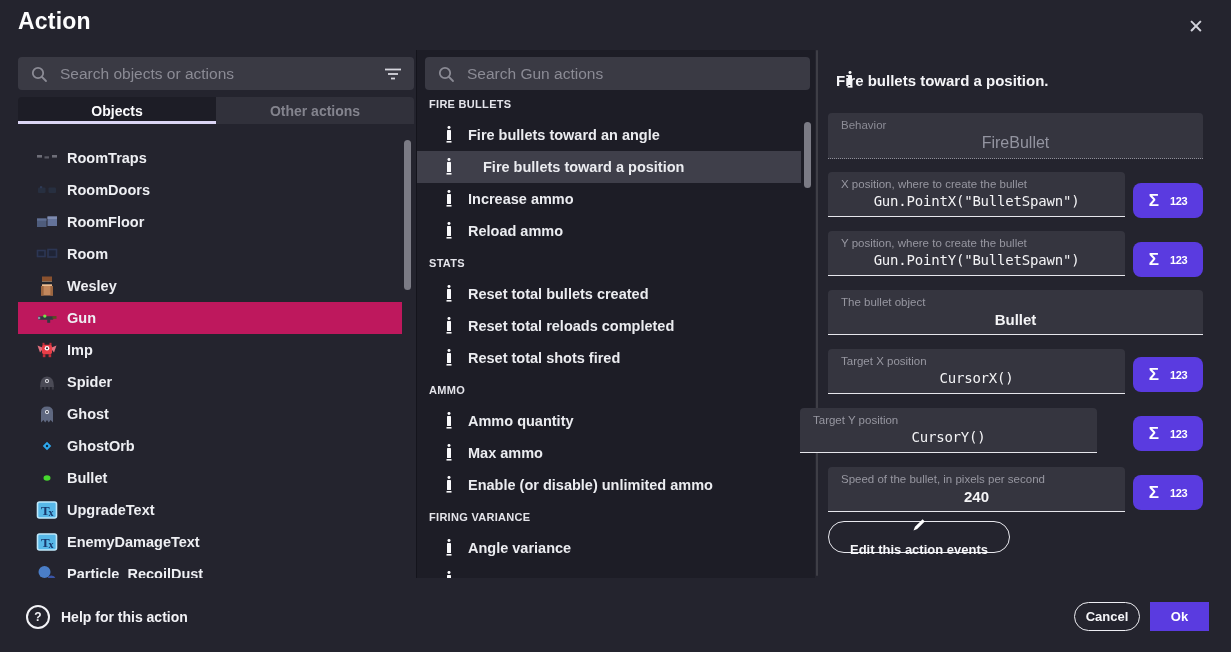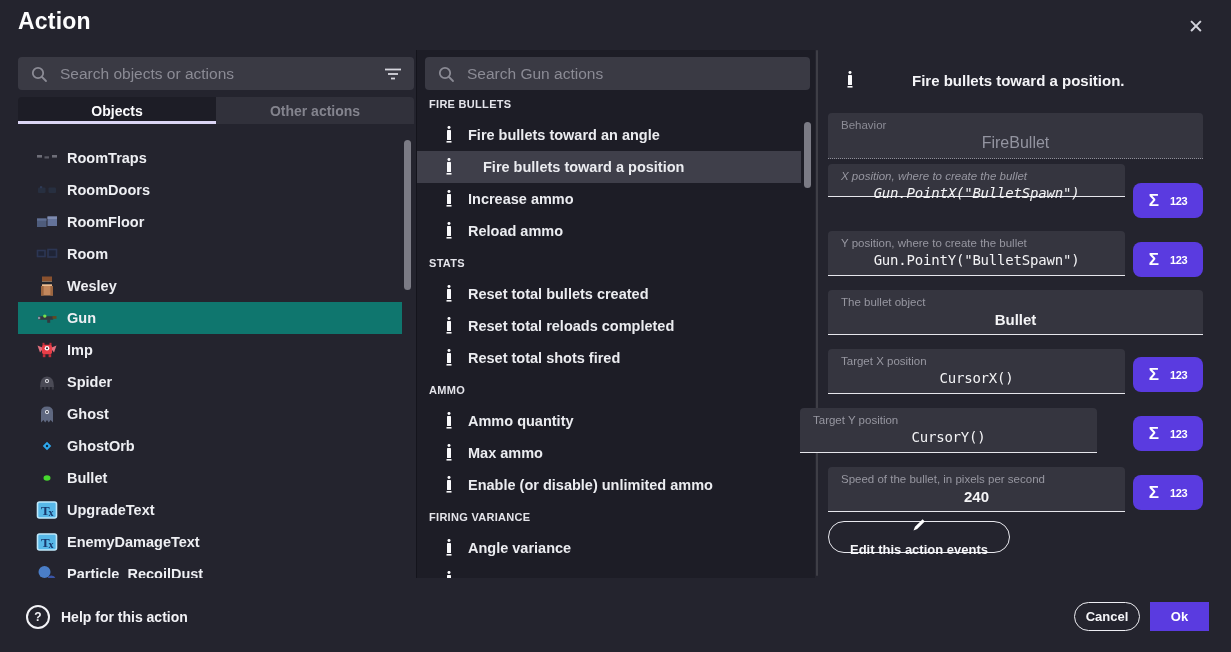--- a/index.html
+++ b/index.html
@@ -17,38 +17,38 @@
   .searchbox input::placeholder{color:#8b8b95;opacity:1;}
   
   .tabbar{left:18px;top:97px;width:396px;height:27px;display:flex;border-radius:4px 4px 0 0;overflow:hidden;}
   .tab{flex:1;display:flex;align-items:center;justify-content:center;font-size:14px;font-weight:bold;cursor:pointer;position:relative;}
   .tab.active{background:#1d1d26;color:#fbfbfd;}
   .tab.inactive{background:#31313b;color:#84848e;}
   .tab.active::after{content:"";position:absolute;left:0;right:0;bottom:0;height:3px;background:#dbd5f4;}
   
   .olist{left:18px;top:142px;width:384px;height:436px;overflow:hidden;}
   .orow{height:32px;display:flex;align-items:center;padding-left:18px;box-sizing:border-box;cursor:pointer;}
-  .orow.sel{background:#0f766e;text-align:center;}
+  .orow.sel{background:#be185d;text-align:center;}
   .oicon{width:22px;height:22px;flex:0 0 22px;display:flex;align-items:center;justify-content:center;}
   .olabel{margin-left:9px;font-size:14.5px;font-weight:bold;color:#eeeff3;}
   
   .sbar{width:7px;border-radius:3.5px;background:#7b7b85;}
   
   .midcol{left:416px;top:50px;width:398px;height:528px;background:#1d1d26;border-left:1px solid #14141c;}
   .mdivider{left:816px;top:50px;width:2px;height:526px;background:#3e3e46;border-radius:1px;}
   .mlist{left:417px;top:88px;width:384px;height:490px;overflow:hidden;}
   .ghdr{height:31px;display:flex;align-items:center;padding-left:12px;font-size:11px;font-weight:bold;
     color:#e4e4ea;letter-spacing:.3px;}
   .arow{height:32px;display:flex;align-items:center;padding-left:25px;box-sizing:border-box;cursor:pointer;}
   .arow.sel{background:#3f3f4a;gap:15px;}
   .aicon{width:14px;height:22px;flex:0 0 14px;}
   .alabel{margin-left:12px;font-size:14.5px;font-weight:bold;color:#ebecf0;}
   
   .rhead-icon{left:843px;top:69px;width:14px;height:24px;}
-  .rhead-title{left:912px;top:72px;font-size:15px;font-weight:bold;color:#f4f4f7;}
+  .rhead-title{left:836px;top:72px;font-size:15px;font-weight:bold;color:#f4f4f7;}
   .field{background:#35353f;border-radius:4px 4px 0 0;box-sizing:border-box;padding:6px 13px 0 13px;cursor:text;}
   .field .flabel{font-size:11.5px;color:#9797a1;}
   .field .fvalue{margin-top:3px;font-size:15px;color:#f4f4f6;font-weight:bold;text-align:center;}
   .field .fvalue.mono{font-family:"DejaVu Sans Mono",monospace;font-weight:normal;font-size:14px;letter-spacing:-0.2px;}
   .field.editable{border-bottom:1px solid #e6e6ec;}
   .field.disabled{border-bottom:1px dotted #8e8e98;}
   .field.disabled .flabel{color:#8b8b95;}
   .field.disabled .fvalue{color:#9394a0;font-weight:normal;font-size:16px;}
   .sigma{position:absolute;width:70px;height:35px;background:#5a3be0;border:none;border-radius:8px;cursor:pointer;
     display:flex;align-items:center;justify-content:center;gap:11px;color:#fff;}
@@ -379,21 +379,21 @@
         <rect x="5" y="6" width="4" height="10" rx="0.6" fill="#fafafc"></rect>
         <rect x="4.5" y="17" width="5" height="1.6" fill="#fafafc"></rect>
       </svg></span>
   <div class="abs rhead-title">Fire bullets toward a position.</div>
 
   <div class="abs field disabled" style="left:828px;top:113px;width:375px;height:46px;">
     <div class="flabel">Behavior</div>
     <div class="fvalue">FireBullet</div>
   </div>
 
-  <div class="abs field editable" style="left:828px;top:164px;width:297px;height:33px;font-style:italic;">
+  <div class="abs field editable" style="left:828px;top:172px;width:297px;height:45px;">
     <div class="flabel">X position, where to create the bullet</div>
     <div class="fvalue mono">Gun.PointX("BulletSpawn")</div>
   </div>
   <button class="sigma" style="left:1133px;top:183px;">
     <span class="sg">Σ</span>
     <span class="nm">123</span>
   </button>
 
   <div class="abs field editable" style="left:828px;top:231px;width:297px;height:45px;">
     <div class="flabel">Y position, where to create the bullet</div>

